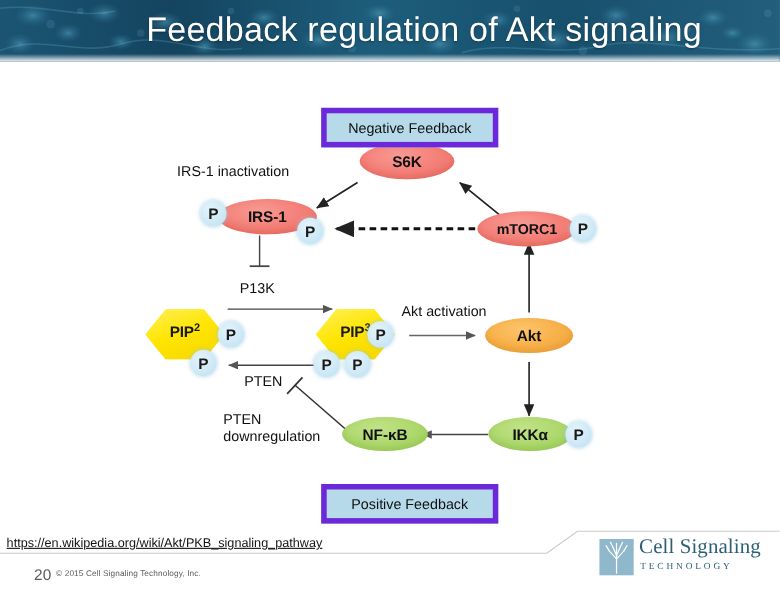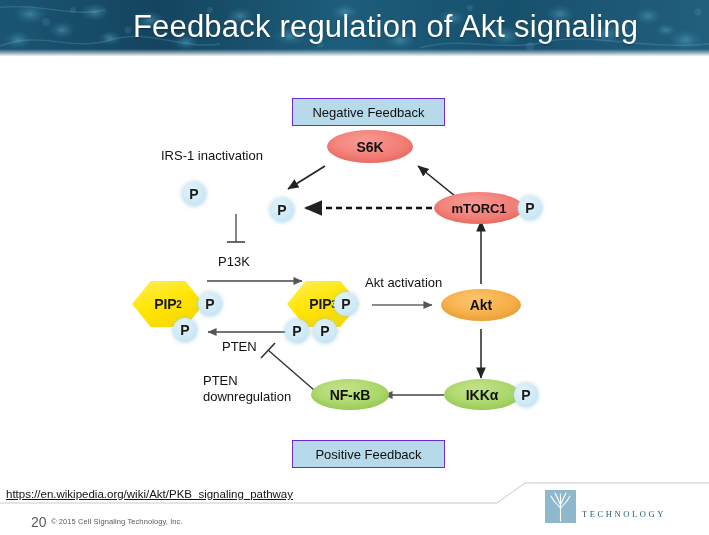--- a/index.html
+++ b/index.html
@@ -116,24 +116,23 @@
   }
   .hex-shape {
     position: absolute;
     left: 0; top: 0;
     width: 100%; height: 100%;
     background: linear-gradient(160deg, #ffef5a 0%, #ffe500 48%, #f5d500 100%);
     clip-path: polygon(26% 0%, 74% 0%, 100% 50%, 74% 100%, 26% 100%, 0% 50%);
   }
   .hex-label {
     position: absolute;
-    left: 0; top: 0;
+    left: 0; top: 12px;
     width: 100%; height: 100%;
     display: flex;
-    align-items: center;
     justify-content: center;
     font-size: 14px;
     font-weight: 700;
     color: #1a1a1a;
     letter-spacing: -0.2px;
   }
   .hex-label sub, .node-label sub {
     font-size: 10px;
     vertical-align: -3px;
   }
@@ -152,21 +151,21 @@
     font-size: 14px;
     font-weight: 700;
     color: #1a1a1a;
     z-index: 6;
   }
 
   
   .fb-box {
     position: absolute;
     background: #b6daea;
-    border: 1px solid #6d28d9;
+    border: 5px solid #6d28d9;
     display: flex;
     align-items: center;
     justify-content: center;
     font-size: 13px;
     font-weight: 400;
     color: #101010;
     z-index: 6;
   }
 
   
@@ -352,20 +351,23 @@
     <div class="fb-box" style="left:292px; top:42px; width:151px; height:26px;">
       <span>Negative Feedback</span>
     </div>
 
     <div class="text-label" style="left:161px; top:92px;">IRS-1 inactivation</div>
 
     <div class="node ellipse node-red" style="left:327px; top:74px; width:86px; height:33px;">
       <span class="node-label">S6K</span>
     </div>
 
+    <div class="node ellipse node-red" style="left:198px; top:125px; width:90px; height:32px;">
+      <span class="node-label">IRS-1</span>
+    </div>
     <div class="p-badge" style="left:182px; top:126px;">P</div>
     <div class="p-badge" style="left:270px; top:142px;">P</div>
 
     <div class="node ellipse node-red" style="left:434px; top:136px; width:90px; height:32px;">
       <span class="node-label small">mTORC1</span>
     </div>
     <div class="p-badge" style="left:518px; top:140px;">P</div>
 
     <div class="text-label" style="left:218px; top:198px;">P13K</div>
 
@@ -437,16 +439,17 @@
           <path d="M15.5,15 L12,7"></path>
           <path d="M15.5,15 L19,7"></path>
           <path d="M9,11 L6,6"></path>
           <path d="M22,11 L25,6"></path>
           <path d="M12,7 L10,3"></path>
           <path d="M19,7 L21,3"></path>
           <path d="M15.5,13 L15.5,4"></path>
         </g>
       </svg>
     </div>
+    <div class="logo-text">Cell Signaling</div>
     <div class="logo-sub">TECHNOLOGY</div>
   </div>
 
 </div>
 
 </body></html>

